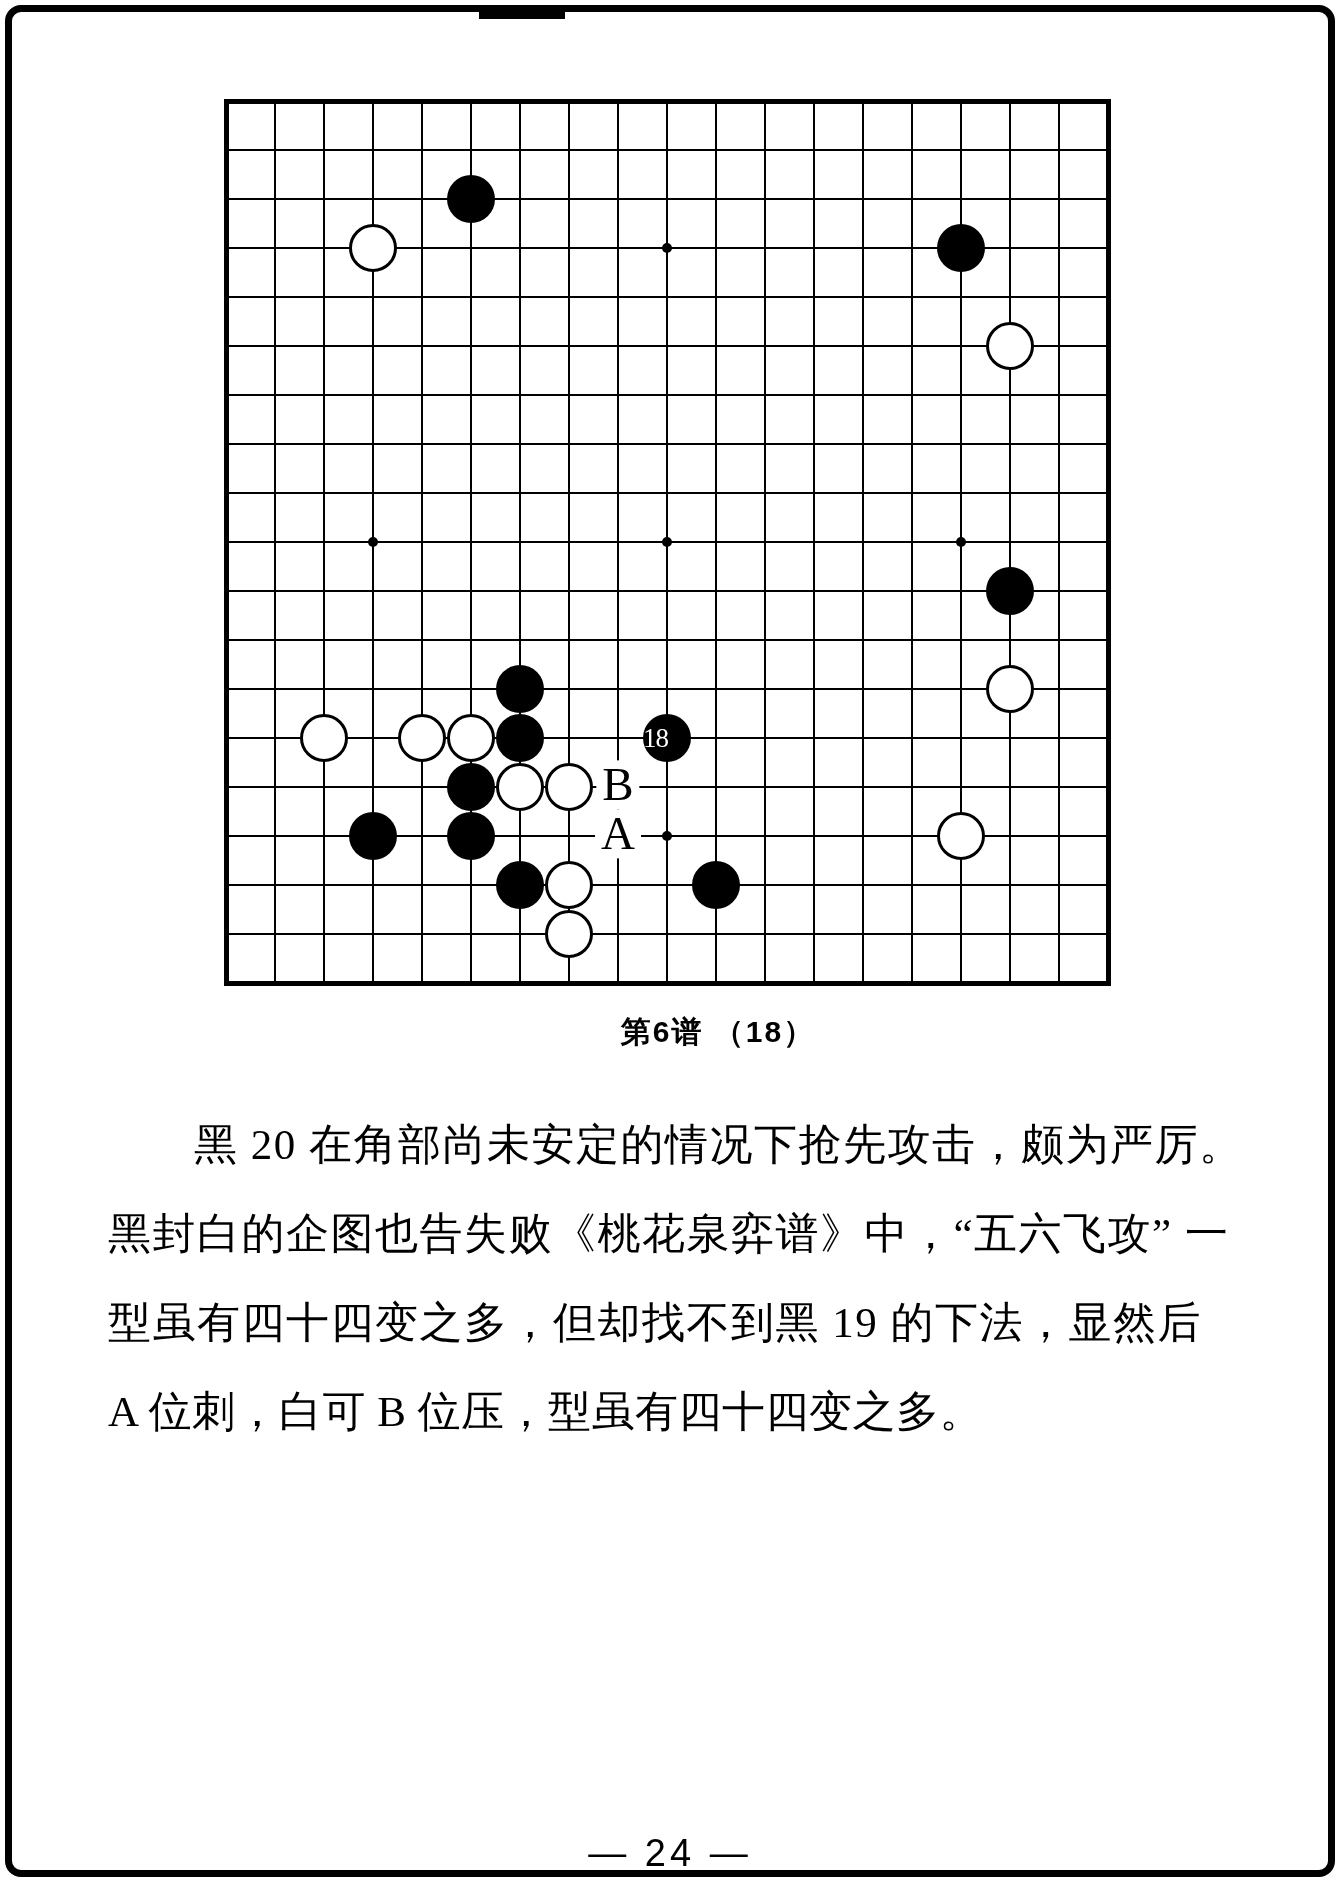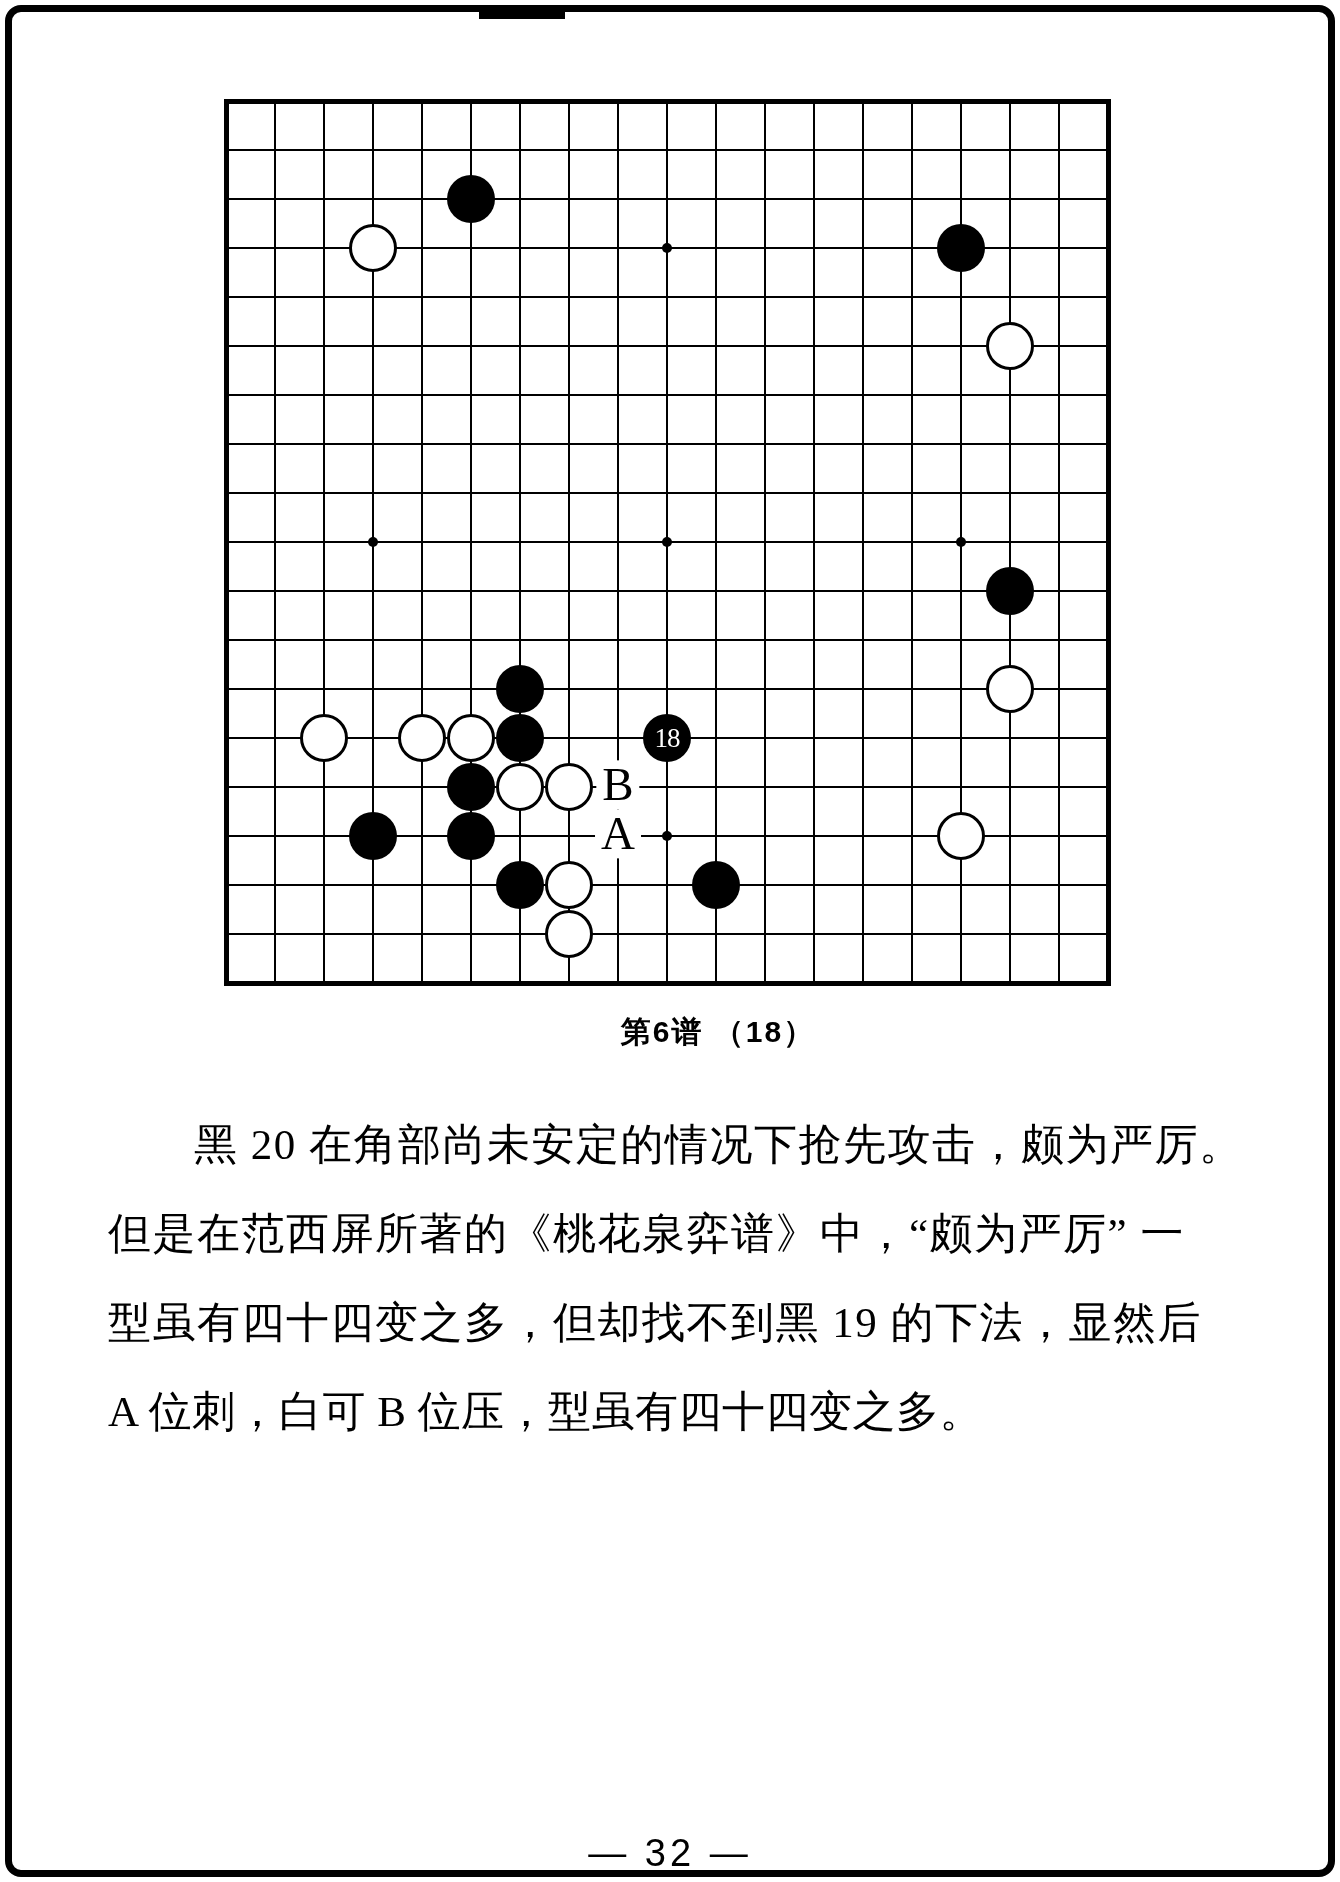--- a/index.html
+++ b/index.html
@@ -14,21 +14,21 @@
   .binding-tab{
     position:absolute;left:479px;top:5px;width:86px;height:14px;background:#000;
   }
   .go-board{
     position:absolute;left:226px;top:101px;width:883px;height:883px;background:#fff;
   }
   .grid-line{position:absolute;background:#000;}
   .star-point{position:absolute;width:10px;height:10px;border-radius:50%;background:#000;}
   .stone{
     position:absolute;width:48px;height:48px;border-radius:50%;box-sizing:border-box;
-    display:flex;align-items:center;justify-content:center;
+    display:flex;align-items:center;justify-content:flex-start;
   }
   .stone.black{background:#000;}
   .stone.white{background:#fff;border:3px solid #000;}
   .stone .num{
     color:#fff;font-size:27px;font-family:"Liberation Serif", serif;
     letter-spacing:-1px;line-height:1;
   }
   .pt-label{
     position:absolute;transform:translate(-50%,-54%);background:#fff;
     padding:0 6px;font-size:47px;line-height:1.05;
@@ -130,18 +130,18 @@
     <div class="stone white" style="left: 319px; top: 809px;"></div>
     <div class="stone black" style="left: 417px; top: 613px;">
       <span class="num">18</span>
     </div>
   </div>
 
 <div class="caption">第6谱 （18）</div>
 
 <div class="text-block">
   <div class="tline indent full">黑 20 在角部尚未安定的情况下抢先攻击，颇为严厉。</div>
-  <div class="tline full">但是在范西屏所著的《桃花泉弈谱》中，“颇为严厉” 一</div>
+  <div class="tline full">黑封白的企图也告失败《桃花泉弈谱》中，“五六飞攻” 一</div>
   <div class="tline full">型虽有四十四变之多，但却找不到黑 19 的下法，显然后</div>
   <div class="tline">A 位刺，白可 B 位压，型虽有四十四变之多。</div>
 </div>
 
-<div class="page-number">— 32 —</div>
+<div class="page-number">— 24 —</div>
 
 </body></html>

